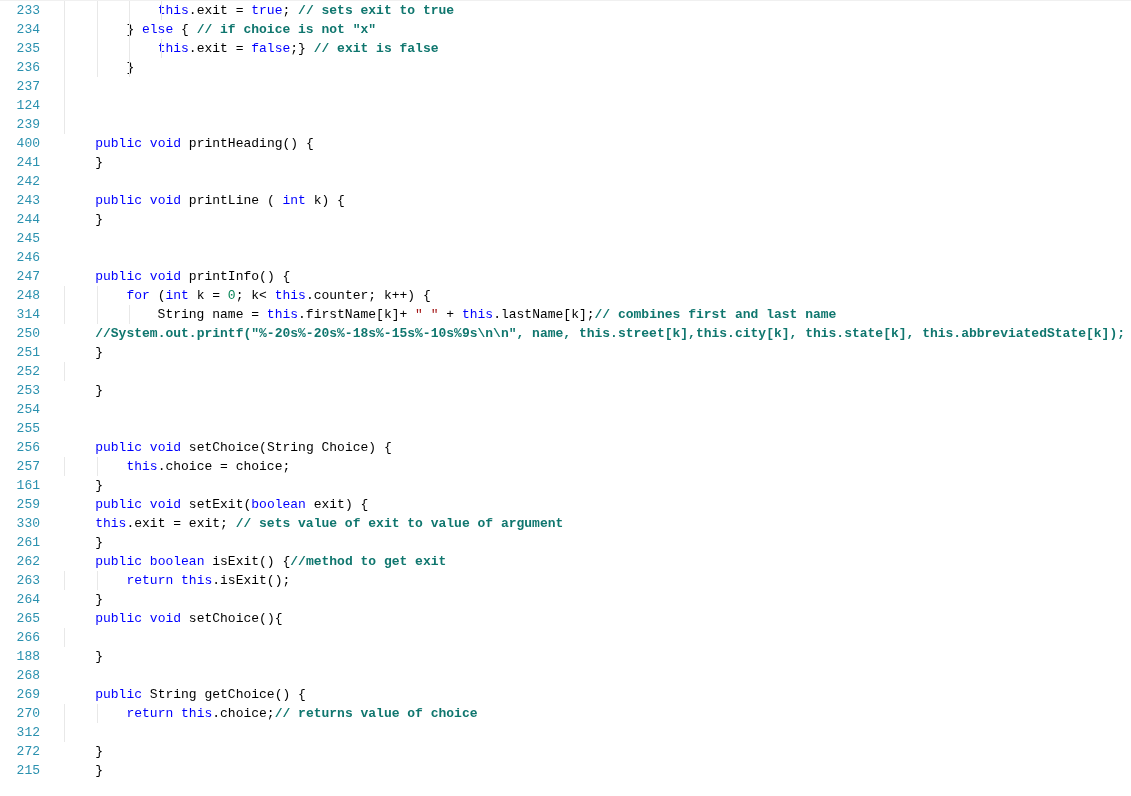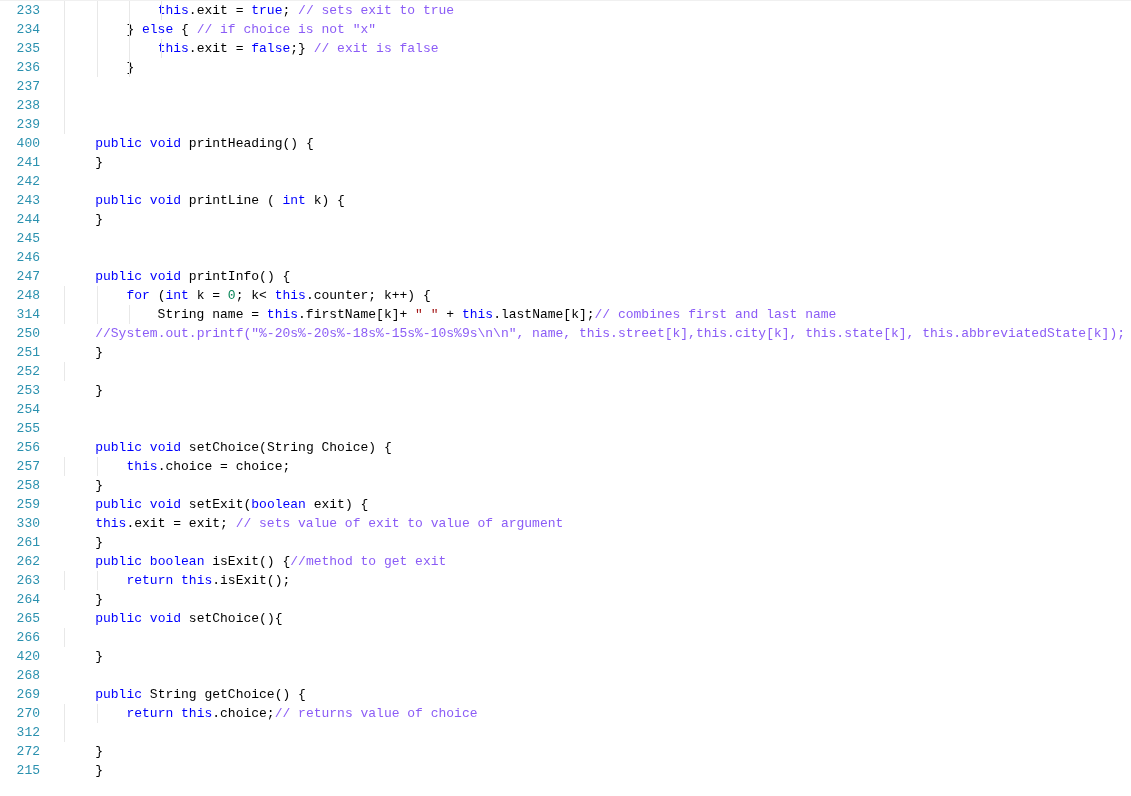--- a/index.html
+++ b/index.html
@@ -51,63 +51,63 @@
     position: absolute;
     top: 0;
     bottom: 0;
     width: 1px;
     background: #e8e8e8;
   }
   
   .kw   { color: #0000ff; }  
   .id   { color: #000000; }  
   .str  { color: #a31515; }  
-  .cmt  { color: #8b5cf6; }  
+  .cmt  { color: #0f766e; font-weight: bold; }  
   .lit  { color: #098658; }  
 </style>
 </head>
 <body>
 
 <div class="editor">
   <div class="gutter" id="gutter">
       <div class="ln">233</div>
       <div class="ln">234</div>
       <div class="ln">235</div>
       <div class="ln">236</div>
       <div class="ln">237</div>
-      <div class="ln">238</div>
+      <div class="ln">124</div>
       <div class="ln">239</div>
       <div class="ln">400</div>
       <div class="ln">241</div>
       <div class="ln">242</div>
       <div class="ln">243</div>
       <div class="ln">244</div>
       <div class="ln">245</div>
       <div class="ln">246</div>
       <div class="ln">247</div>
       <div class="ln">248</div>
       <div class="ln">314</div>
       <div class="ln">250</div>
       <div class="ln">251</div>
       <div class="ln">252</div>
       <div class="ln">253</div>
       <div class="ln">254</div>
       <div class="ln">255</div>
       <div class="ln">256</div>
       <div class="ln">257</div>
-      <div class="ln">258</div>
+      <div class="ln">161</div>
       <div class="ln">259</div>
       <div class="ln">330</div>
       <div class="ln">261</div>
       <div class="ln">262</div>
       <div class="ln">263</div>
       <div class="ln">264</div>
       <div class="ln">265</div>
       <div class="ln">266</div>
-      <div class="ln">420</div>
+      <div class="ln">188</div>
       <div class="ln">268</div>
       <div class="ln">269</div>
       <div class="ln">270</div>
       <div class="ln">312</div>
       <div class="ln">272</div>
       <div class="ln">215</div>
     </div>
   <div class="code" id="code"><div class="row"><span class="guide" style="left: 0px;"></span><span class="guide" style="left: 33px;"></span><span class="guide" style="left: 65px;"></span><span class="guide" style="left: 97px;"></span><span class="id">            </span><span class="kw">this</span><span class="id">.exit = </span><span class="kw">true</span><span class="id">; </span><span class="cmt">// sets exit to true</span></div><div class="row"><span class="guide" style="left: 0px;"></span><span class="guide" style="left: 33px;"></span><span class="guide" style="left: 65px;"></span><span class="id">        } </span><span class="kw">else</span><span class="id"> { </span><span class="cmt">// if choice is not "x"</span></div><div class="row"><span class="guide" style="left: 0px;"></span><span class="guide" style="left: 33px;"></span><span class="guide" style="left: 65px;"></span><span class="guide" style="left: 97px;"></span><span class="id">            </span><span class="kw">this</span><span class="id">.exit = </span><span class="kw">false</span><span class="id">;} </span><span class="cmt">// exit is false</span></div><div class="row"><span class="guide" style="left: 0px;"></span><span class="guide" style="left: 33px;"></span><span class="guide" style="left: 65px;"></span><span class="id">        }</span></div><div class="row"><span class="guide" style="left: 0px;"></span></div><div class="row"><span class="guide" style="left: 0px;"></span></div><div class="row"><span class="guide" style="left: 0px;"></span></div><div class="row"><span class="id">    </span><span class="kw">public</span><span class="id"> </span><span class="kw">void</span><span class="id"> printHeading() {</span></div><div class="row"><span class="id">    }</span></div><div class="row"></div><div class="row"><span class="id">    </span><span class="kw">public</span><span class="id"> </span><span class="kw">void</span><span class="id"> printLine ( </span><span class="kw">int</span><span class="id"> k) {</span></div><div class="row"><span class="id">    }</span></div><div class="row"></div><div class="row"></div><div class="row"><span class="id">    </span><span class="kw">public</span><span class="id"> </span><span class="kw">void</span><span class="id"> printInfo() {</span></div><div class="row"><span class="guide" style="left: 0px;"></span><span class="guide" style="left: 33px;"></span><span class="id">        </span><span class="kw">for</span><span class="id"> (</span><span class="kw">int</span><span class="id"> k = </span><span class="lit">0</span><span class="id">; k&lt; </span><span class="kw">this</span><span class="id">.counter; k++) {</span></div><div class="row"><span class="guide" style="left: 0px;"></span><span class="guide" style="left: 33px;"></span><span class="guide" style="left: 65px;"></span><span class="id">            String name = </span><span class="kw">this</span><span class="id">.firstName[k]+ </span><span class="str">" "</span><span class="id"> + </span><span class="kw">this</span><span class="id">.lastName[k];</span><span class="cmt">// combines first and last name</span></div><div class="row"><span class="id">    </span><span class="cmt">//System.out.printf("%-20s%-20s%-18s%-15s%-10s%9s\n\n", name, this.street[k],this.city[k], this.state[k], this.abbreviatedState[k]);</span></div><div class="row"><span class="id">    }</span></div><div class="row"><span class="guide" style="left: 0px;"></span></div><div class="row"><span class="id">    }</span></div><div class="row"></div><div class="row"></div><div class="row"><span class="id">    </span><span class="kw">public</span><span class="id"> </span><span class="kw">void</span><span class="id"> setChoice(String Choice) {</span></div><div class="row"><span class="guide" style="left: 0px;"></span><span class="guide" style="left: 33px;"></span><span class="id">        </span><span class="kw">this</span><span class="id">.choice = choice;</span></div><div class="row"><span class="id">    }</span></div><div class="row"><span class="id">    </span><span class="kw">public</span><span class="id"> </span><span class="kw">void</span><span class="id"> setExit(</span><span class="kw">boolean</span><span class="id"> exit) {</span></div><div class="row"><span class="id">    </span><span class="kw">this</span><span class="id">.exit = exit; </span><span class="cmt">// sets value of exit to value of argument</span></div><div class="row"><span class="id">    }</span></div><div class="row"><span class="id">    </span><span class="kw">public</span><span class="id"> </span><span class="kw">boolean</span><span class="id"> isExit() {</span><span class="cmt">//method to get exit</span></div><div class="row"><span class="guide" style="left: 0px;"></span><span class="guide" style="left: 33px;"></span><span class="id">        </span><span class="kw">return</span><span class="id"> </span><span class="kw">this</span><span class="id">.isExit();</span></div><div class="row"><span class="id">    }</span></div><div class="row"><span class="id">    </span><span class="kw">public</span><span class="id"> </span><span class="kw">void</span><span class="id"> setChoice(){</span></div><div class="row"><span class="guide" style="left: 0px;"></span></div><div class="row"><span class="id">    }</span></div><div class="row"></div><div class="row"><span class="id">    </span><span class="kw">public</span><span class="id"> String getChoice() {</span></div><div class="row"><span class="guide" style="left: 0px;"></span><span class="guide" style="left: 33px;"></span><span class="id">        </span><span class="kw">return</span><span class="id"> </span><span class="kw">this</span><span class="id">.choice;</span><span class="cmt">// returns value of choice</span></div><div class="row"><span class="guide" style="left: 0px;"></span></div><div class="row"><span class="id">    }</span></div><div class="row"><span class="id">    }</span></div></div>
 </div>
 

